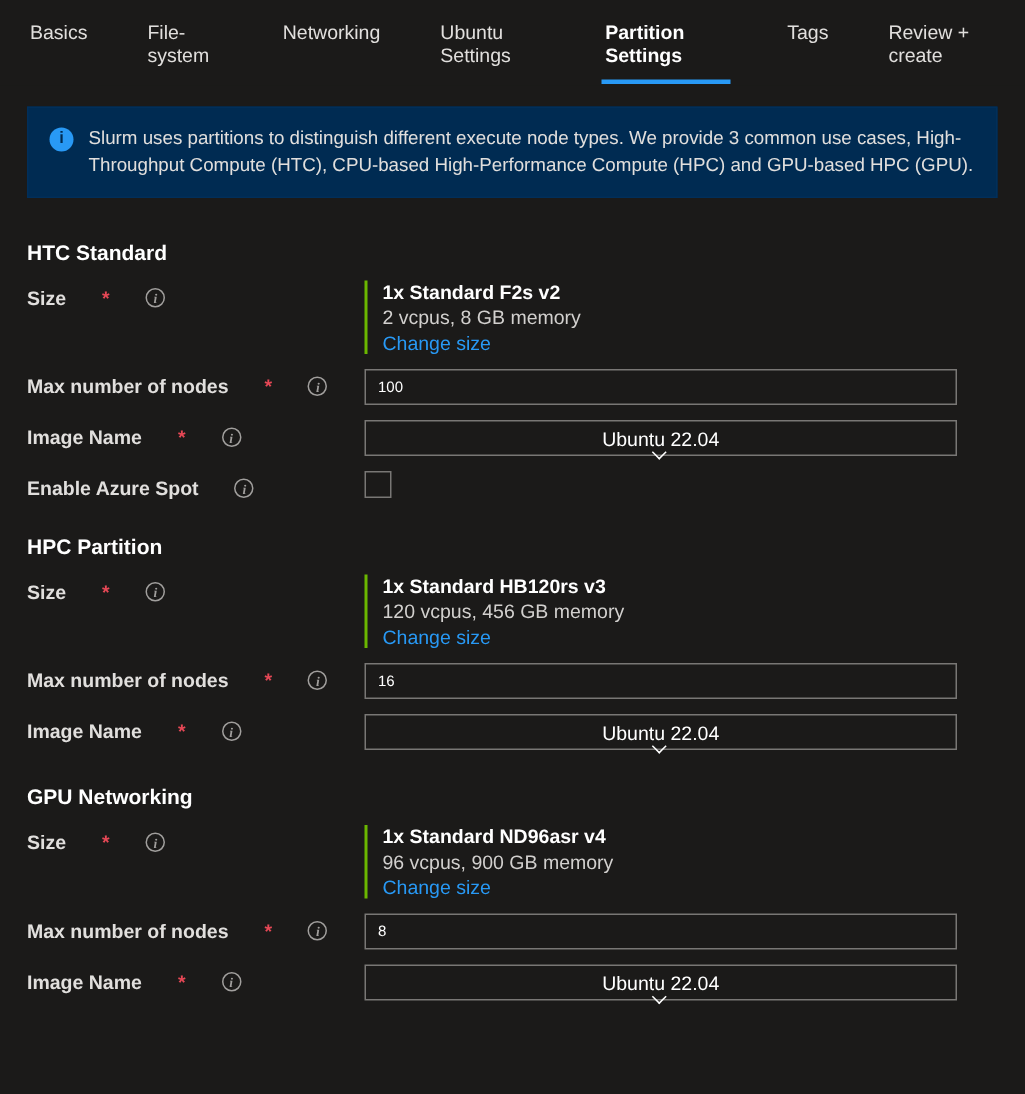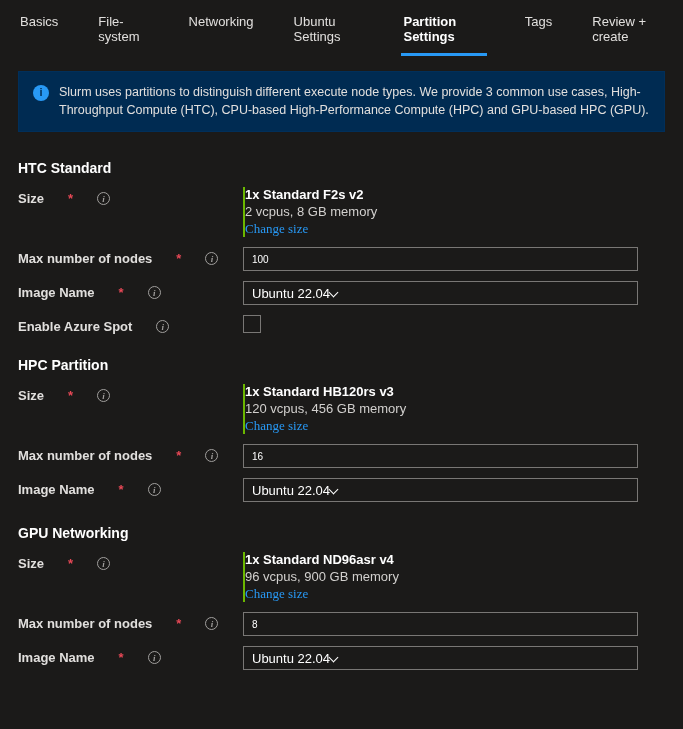--- a/index.html
+++ b/index.html
@@ -85,51 +85,52 @@
     cursor: pointer;
   }
   .value-col {
     flex: 1;
     display: flex;
     flex-direction: column;
     max-width: 395px;
   }
   .size-block {
     border-left: 2px solid #6bb700;
+    padding-left: 10px;
   }
   .size-title { font-weight: 600; color: #fff; }
   .size-sub { color: #d2d0ce; margin-top: 2px; }
   .change-link {
     color: #2899f5;
     margin-top: 2px;
     cursor: pointer;
     font-size: 13px;
-    font-family: Liberation Serif, serif;
   }
   input[type="text"] {
     background: #1b1a19;
     border: 1px solid #797775;
     color: #fff;
     padding: 4px 8px;
     font-size: 10px;
     height: 24px;
     width: 100%;
   }
   .select {
     background: #1b1a19;
     border: 1px solid #797775;
     color: #fff;
     padding: 4px 8px;
     font-size: 13px;
     height: 24px;
     width: 100%;
     display: flex;
-    justify-content: flex-start;
+    justify-content: space-between;
     align-items: center;
     cursor: pointer;
+    flex-direction: column;
   }
   .chev {
     width: 0; height: 0;
     border-left: 5px solid transparent;
     border-right: 5px solid transparent;
     border-top: 5px solid transparent;
     position: relative;
   }
   .chev::after {
     content: "";

